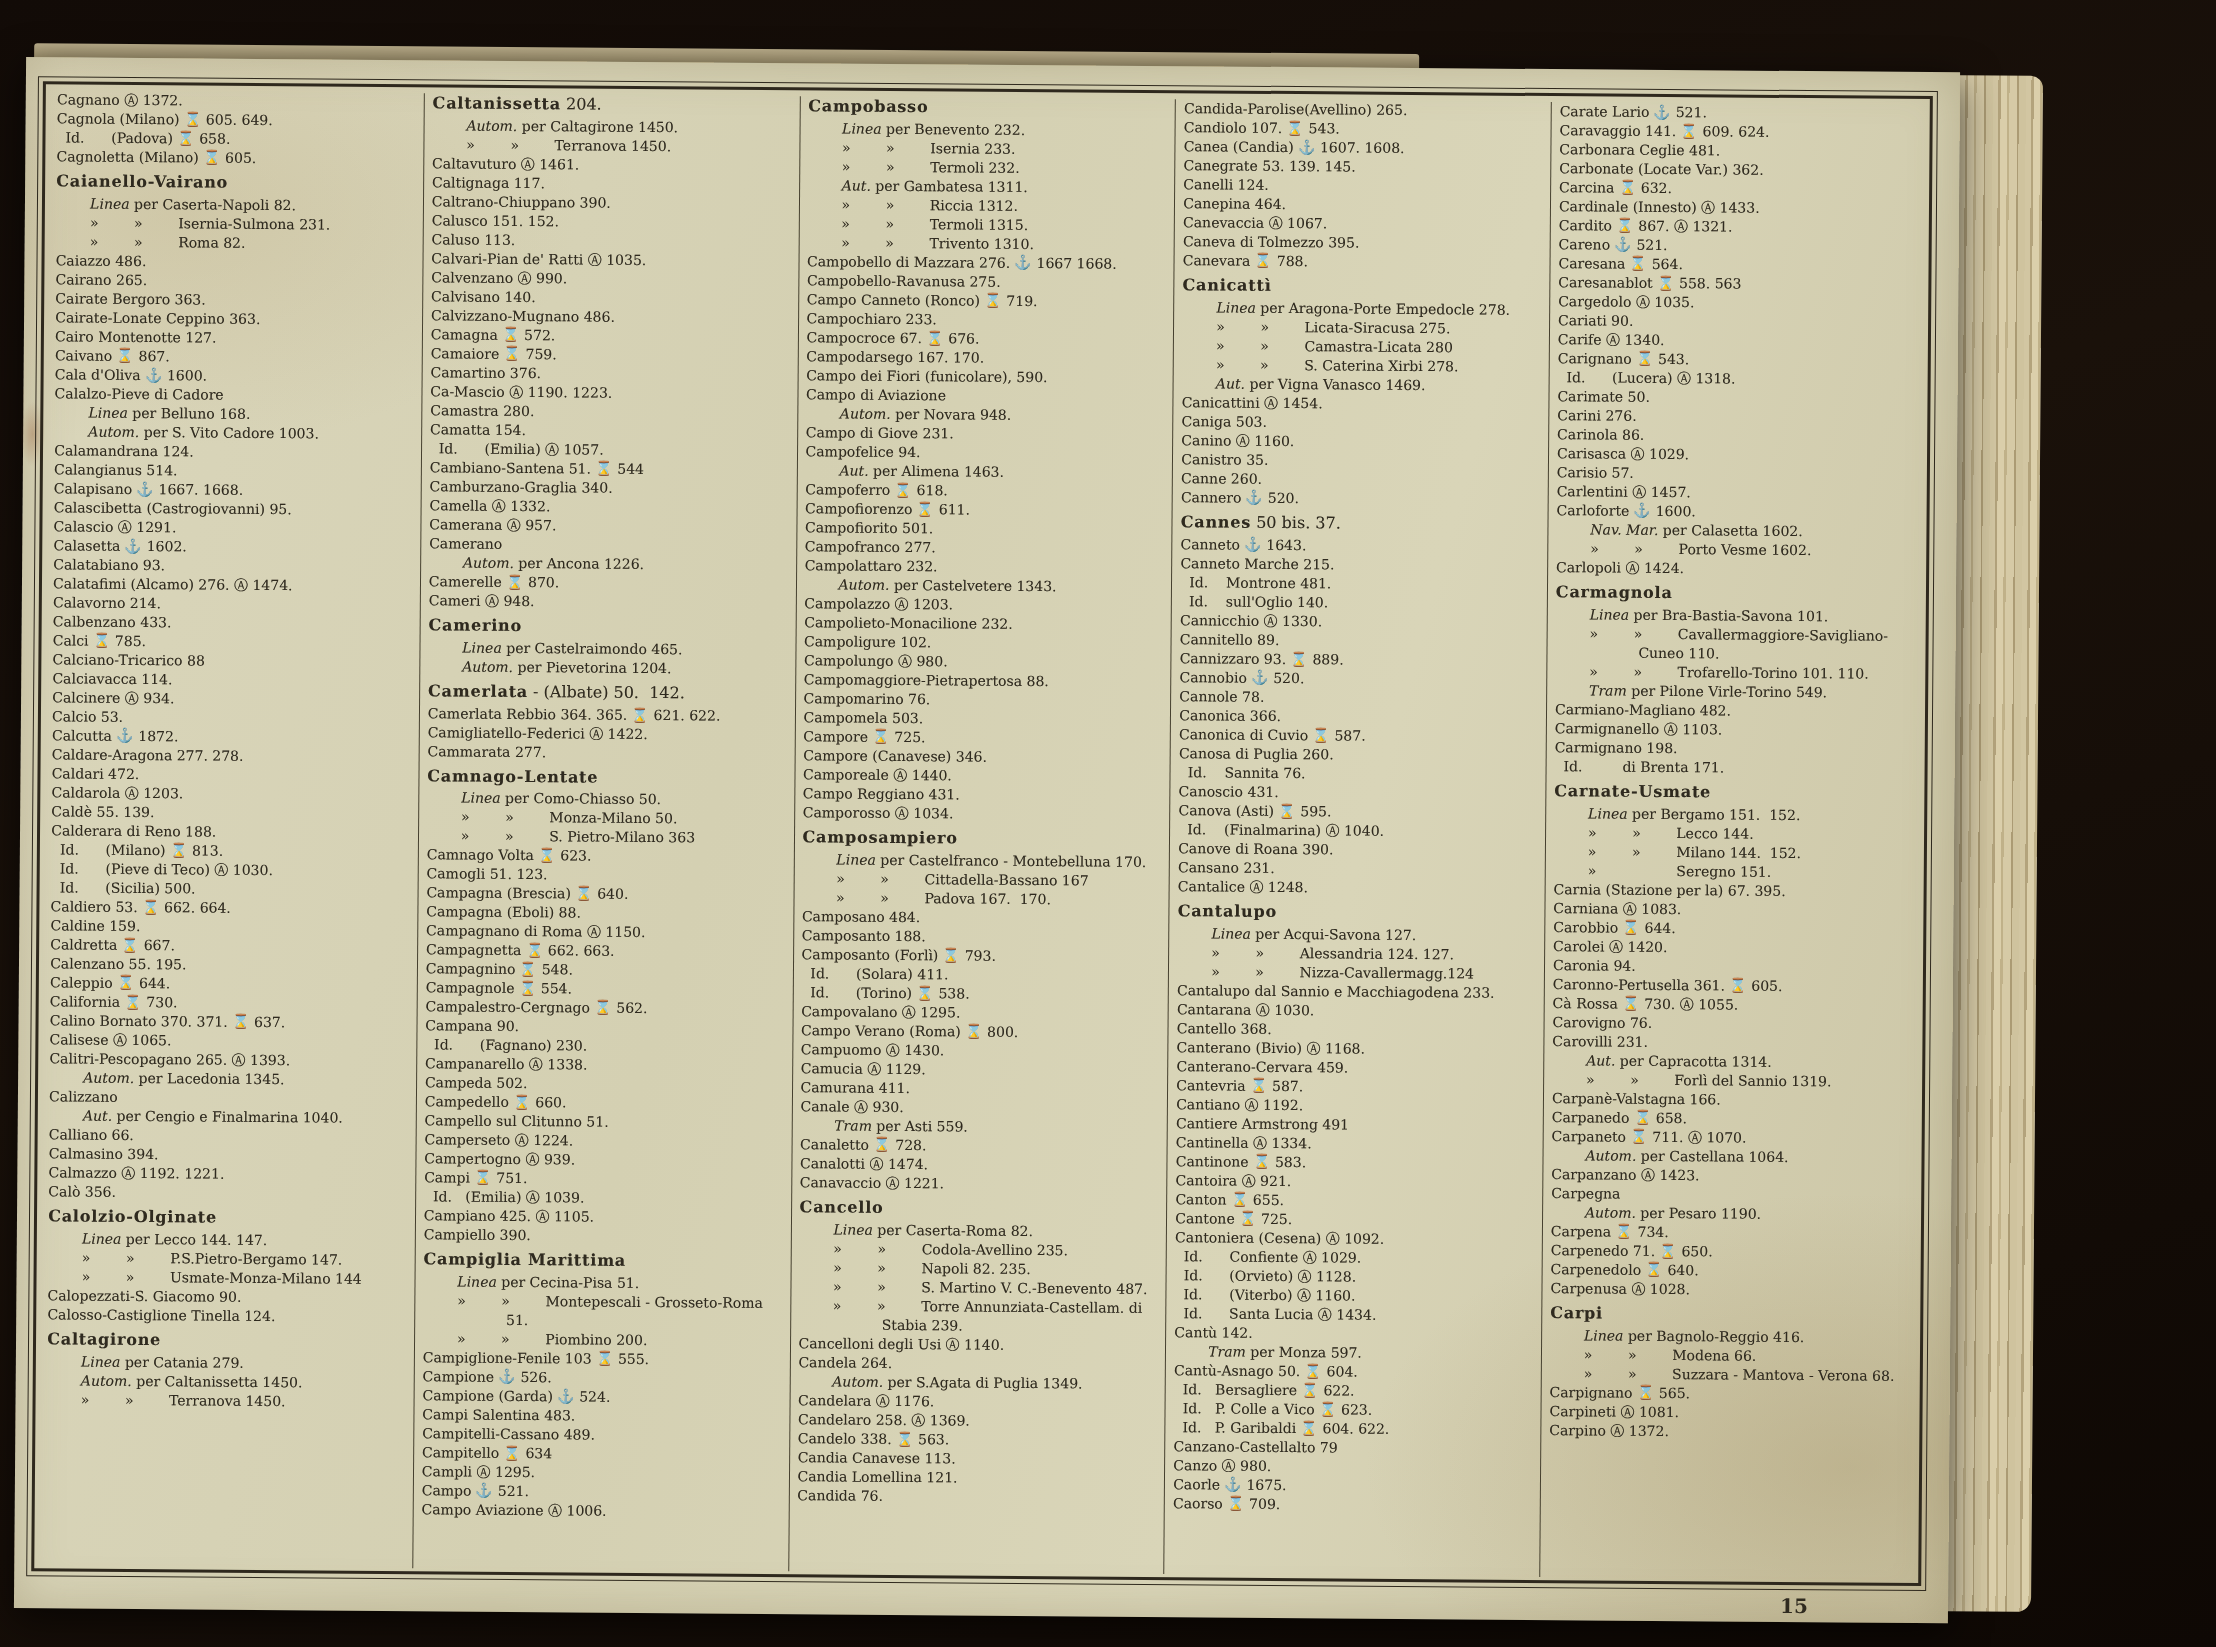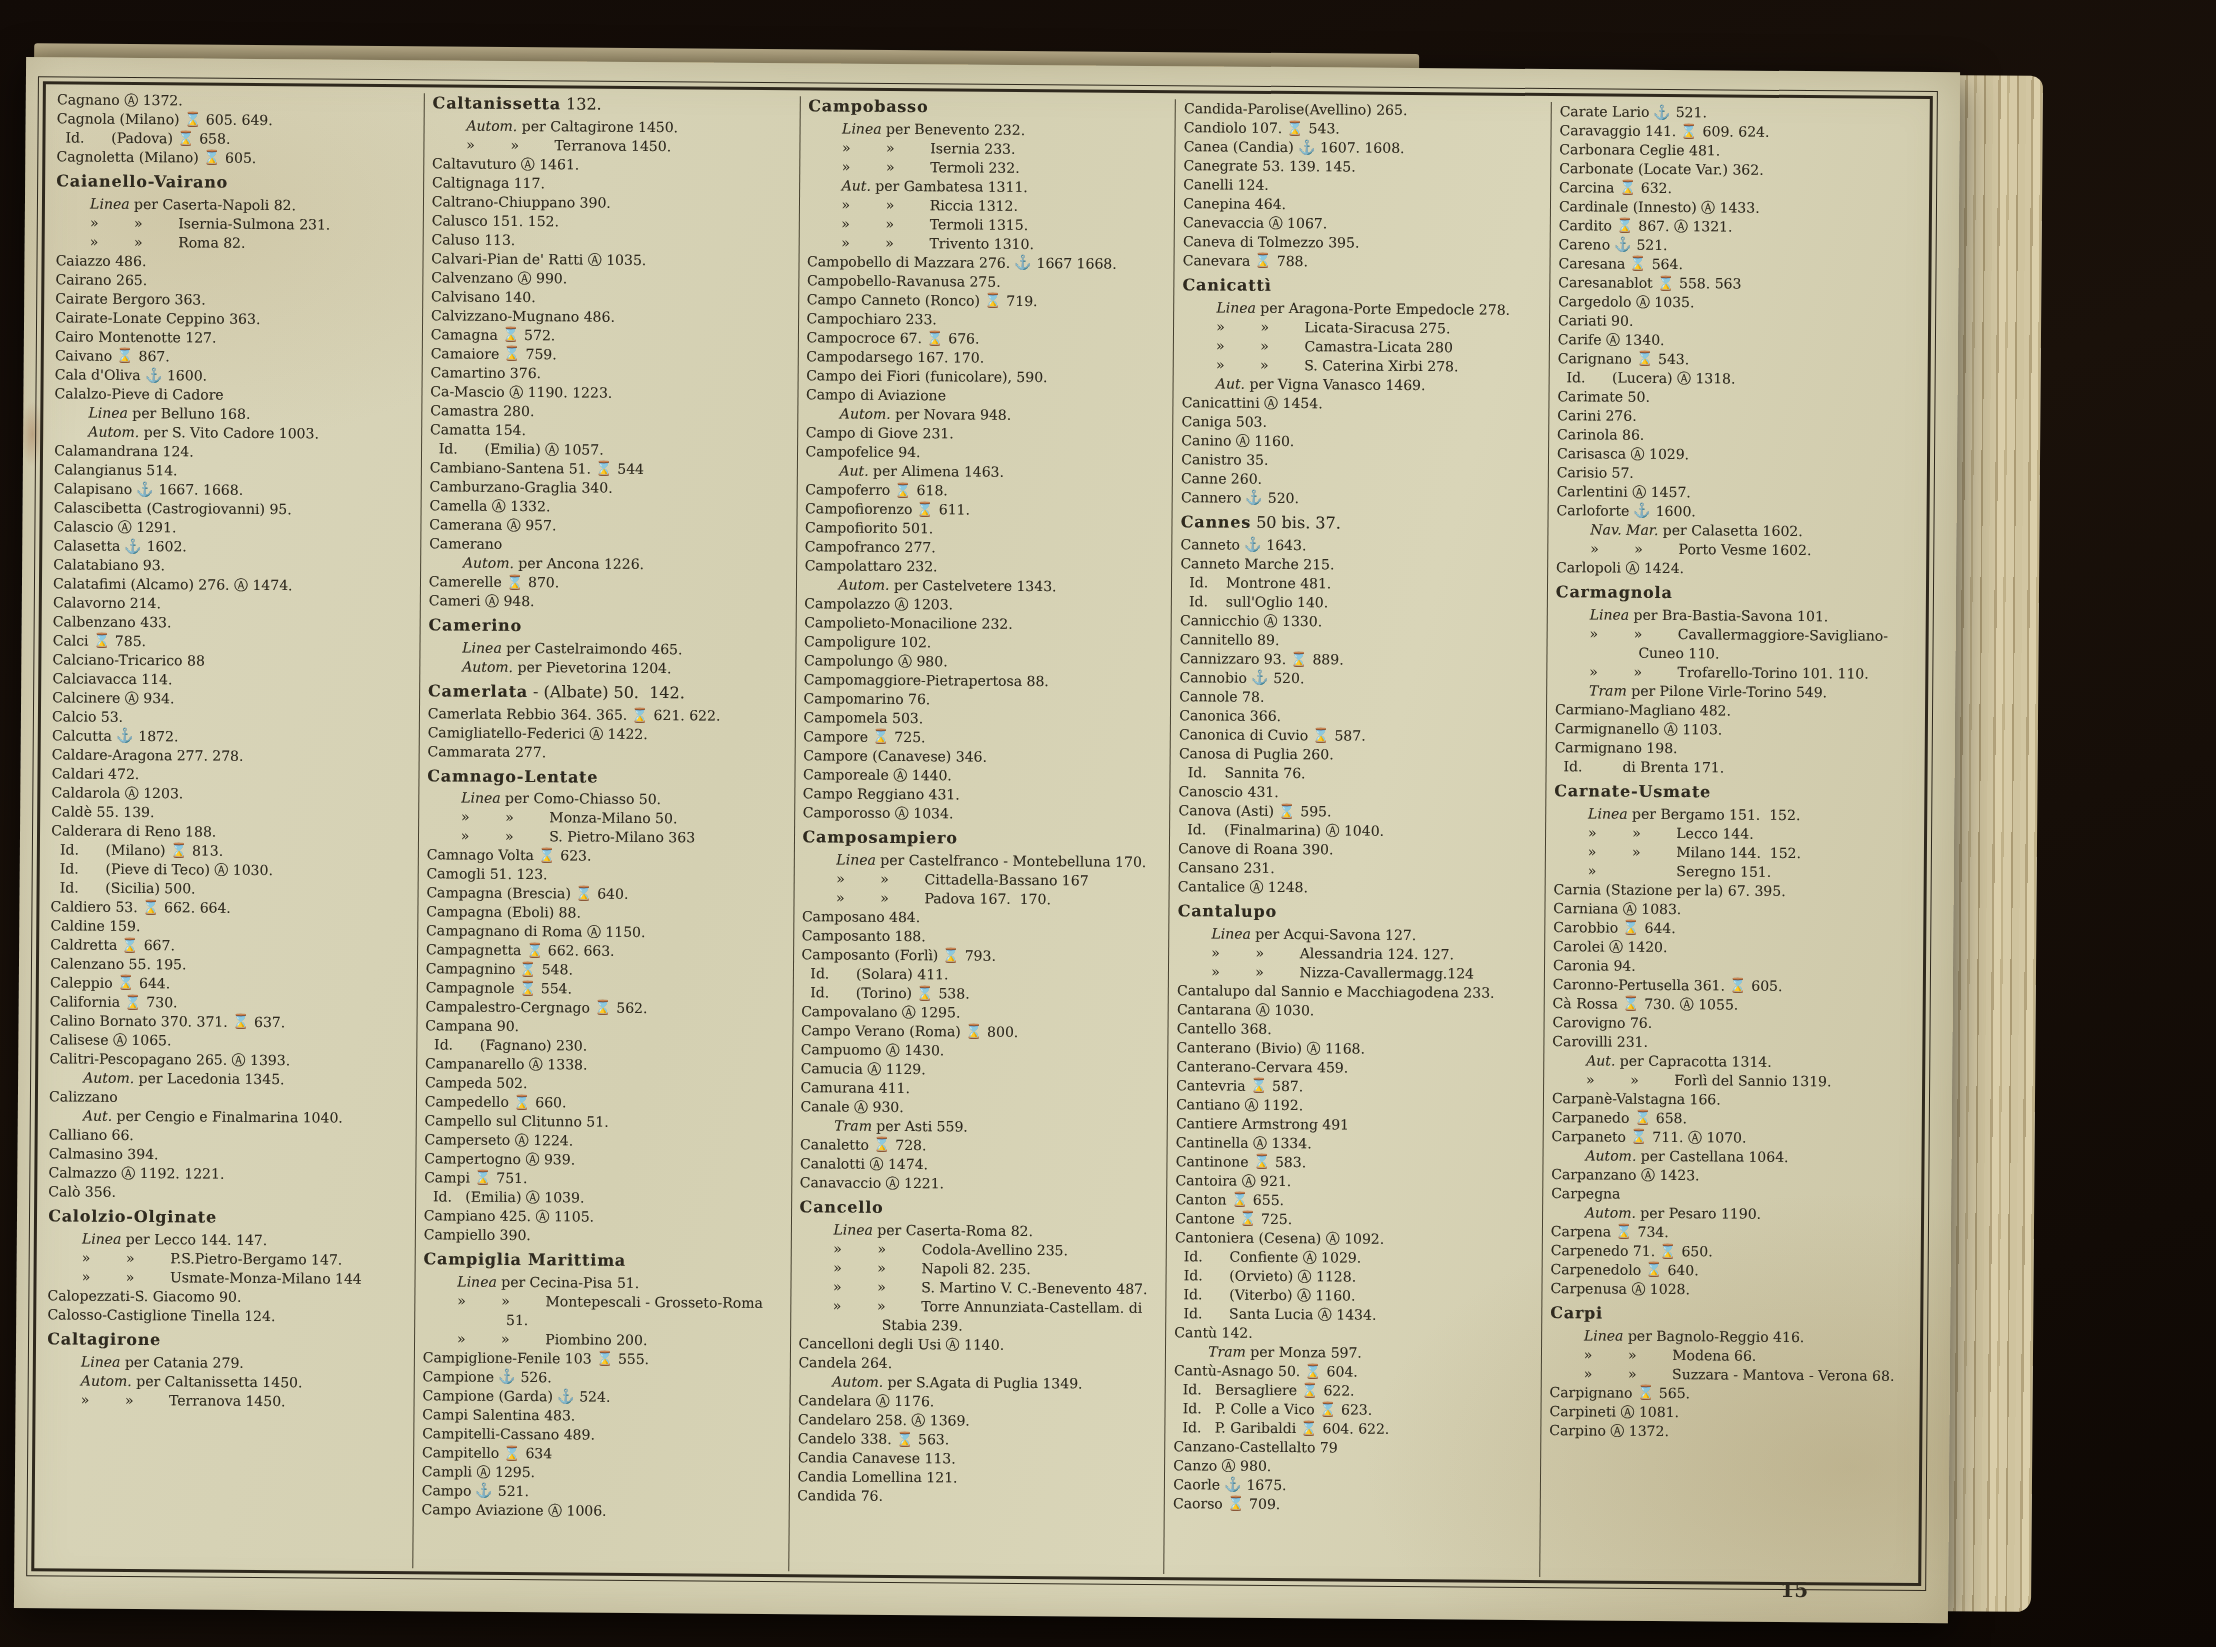--- a/index.html
+++ b/index.html
@@ -32,21 +32,21 @@
   .col + .col{border-left:1.7px solid #46402f;}
   .ln{font-size:14px;line-height:19px;color:#2f2a1f;white-space:pre-wrap;
       text-shadow:0 0 0.6px rgba(47,42,31,.35);}
   .e{padding-left:29px;text-indent:-29px;}
   .s{padding-left:83px;text-indent:-49px;}
   .h{font-weight:bold;font-size:16px;line-height:20.5px;letter-spacing:0.8px;
      margin:5px 0 2.2px;padding-left:0;text-indent:0;}
   .h:first-child{margin-top:0;}
   .h .rest{font-weight:normal;letter-spacing:0;}
   .it{font-style:italic;}
-  .pagenum{position:absolute;right:140px;bottom:20px;font-size:20px;font-weight:bold;
+  .pagenum{position:absolute;right:140px;bottom:4px;font-size:20px;font-weight:bold;
      color:#2f2a1f;}
   .stain{position:absolute;left:-3.3px;top:344px;width:25.5px;height:66px;border-radius:50%;
      background:radial-gradient(rgba(150,90,50,.35),rgba(0,0,0,0) 70%);}
 </style>
 </head>
 <body>
 
 <div class="book">
   <div class="top-edges"></div>
   <div class="fore-edge"></div>
@@ -119,21 +119,21 @@
               <div class="ln s">»        »        P.S.Pietro-Bergamo 147.</div>
               <div class="ln s">»        »        Usmate-Monza-Milano 144</div>
               <div class="ln e">Calopezzati-S. Giacomo 90.</div>
               <div class="ln e">Calosso-Castiglione Tinella 124.</div>
               <div class="ln h">Caltagirone</div>
               <div class="ln s"><span class="it">Linea</span> per Catania 279.</div>
               <div class="ln s"><span class="it">Autom.</span> per Caltanissetta 1450.</div>
               <div class="ln s">»        »        Terranova 1450.</div>
             </div>
           <div class="col">
-              <div class="ln h">Caltanissetta<span class="rest"> 132.</span></div>
+              <div class="ln h">Caltanissetta<span class="rest"> 204.</span></div>
               <div class="ln s"><span class="it">Autom.</span> per Caltagirone 1450.</div>
               <div class="ln s">»        »        Terranova 1450.</div>
               <div class="ln e">Caltavuturo Ⓐ 1461.</div>
               <div class="ln e">Caltignaga 117.</div>
               <div class="ln e">Caltrano-Chiuppano 390.</div>
               <div class="ln e">Calusco 151. 152.</div>
               <div class="ln e">Caluso 113.</div>
               <div class="ln e">Calvari-Pian de' Ratti Ⓐ 1035.</div>
               <div class="ln e">Calvenzano Ⓐ 990.</div>
               <div class="ln e">Calvisano 140.</div>

